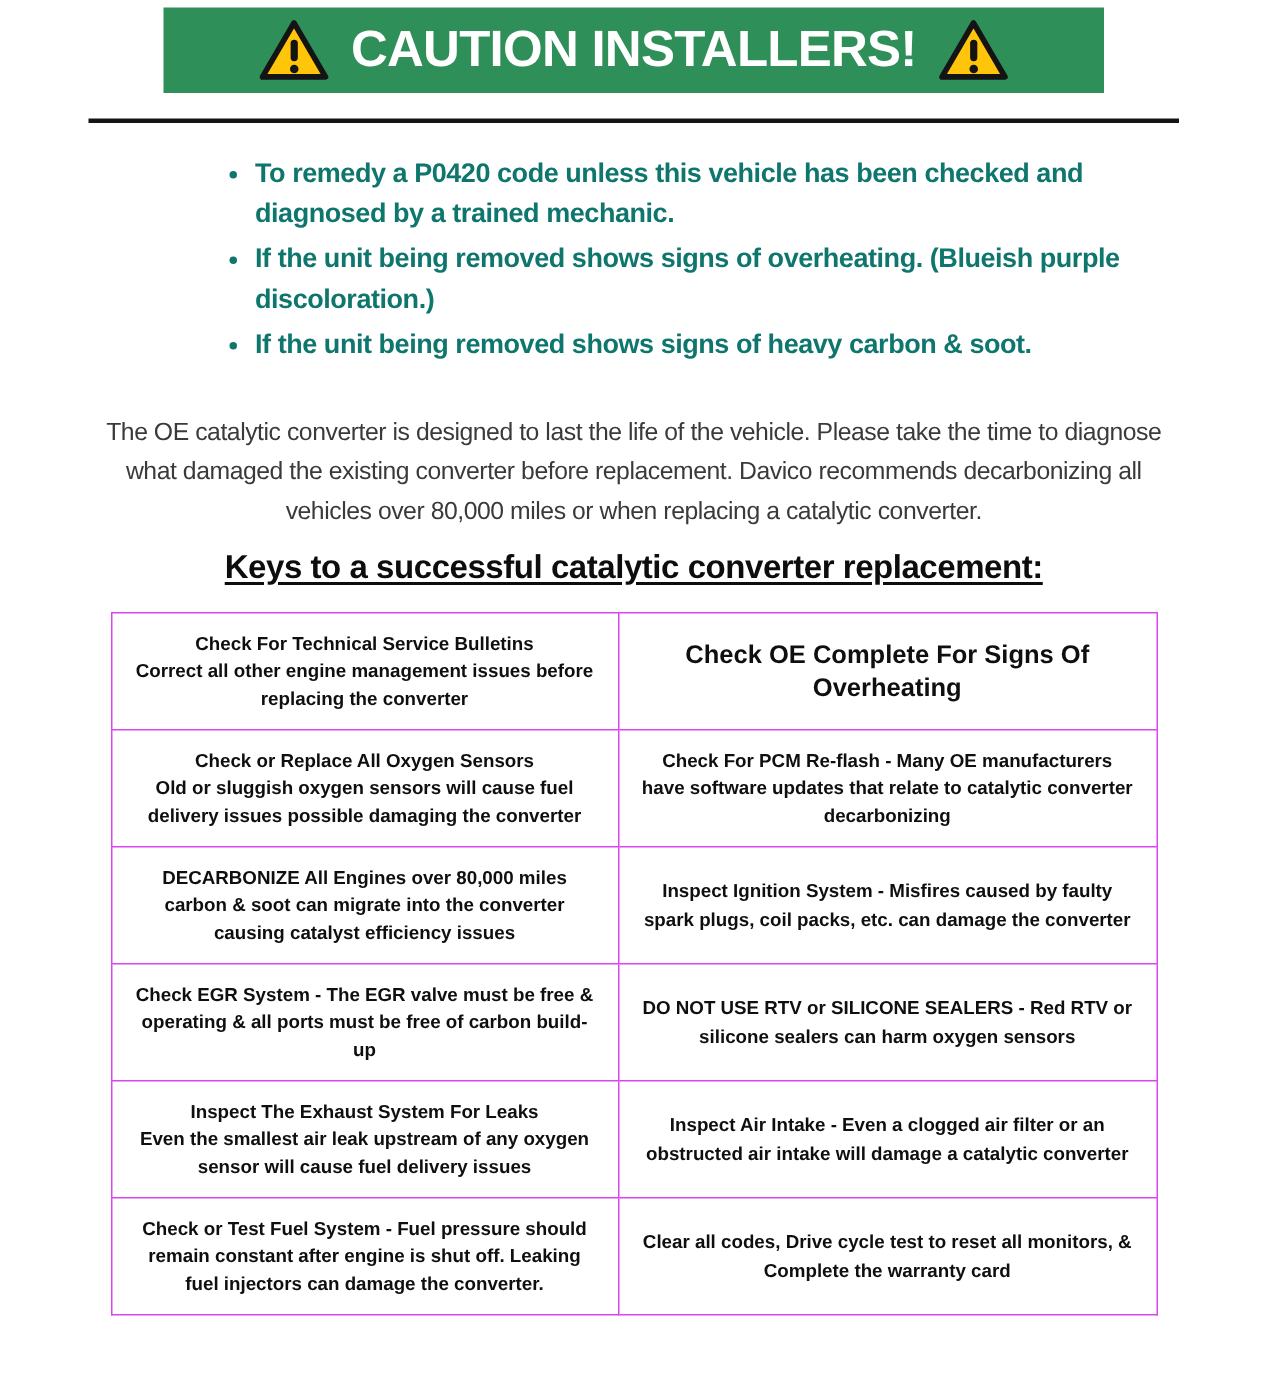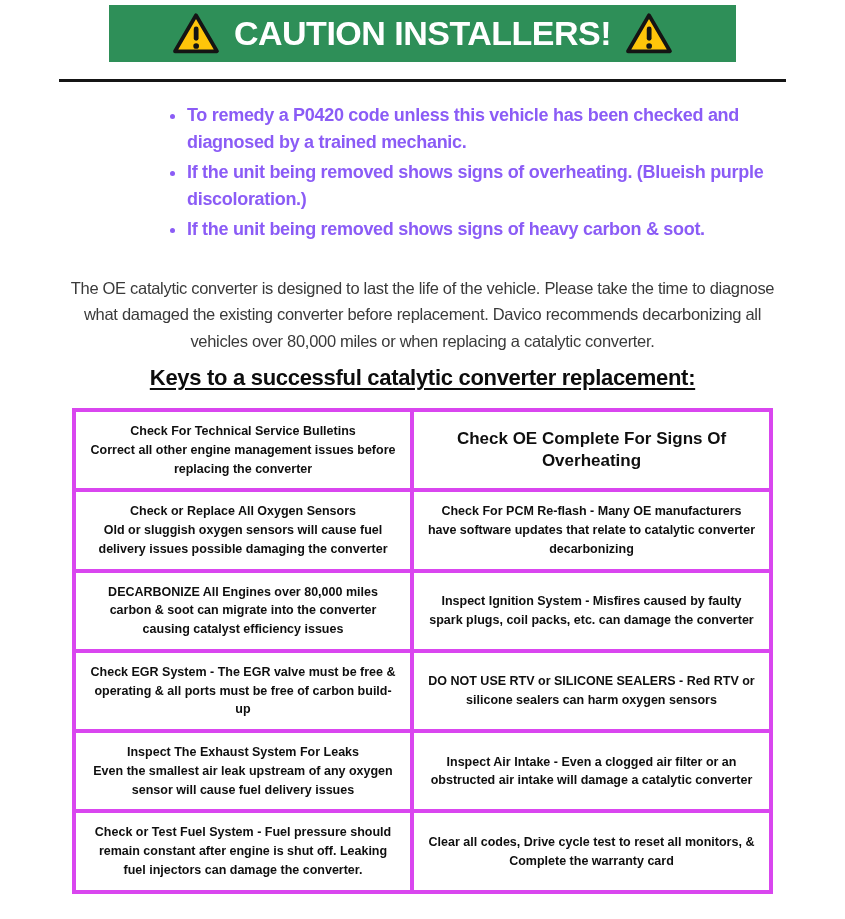--- a/index.html
+++ b/index.html
@@ -53,23 +53,23 @@
     margin: 20px 0 0 147px;
     padding: 0 0 0 23px;
     width: 672px;
     list-style: disc;
   }
   .bullets li {
     font-size: 18px;
     font-weight: bold;
     letter-spacing: -0.3px;
     line-height: 1.5;
-    color: #8b5cf6;
+    color: #0f766e;
     white-space: pre-line;
-    margin: 0 0 3px 17px;
+    margin: 0 0 3px 0;
   }
 
   
   .intro {
     margin: 32px auto 0 auto;
     width: 845px;
     text-align: center;
     font-size: 16.5px;
     letter-spacing: -0.3px;
     line-height: 1.6;
@@ -90,21 +90,21 @@
   }
 
   
   .tips-table {
     margin: 17px auto 0 auto;
     width: 697px;
     border-collapse: collapse;
     table-layout: fixed;
   }
   .tips-table td {
-    border: 4px solid #d946ef;
+    border: 1px solid #d946ef;
     vertical-align: middle;
     text-align: center;
     padding: 10px 13px;
     height: 78px;
     font-size: 12.5px;
     font-weight: bold;
     line-height: 1.5;
     color: #0f0f0f;
     white-space: pre-line;
   }

